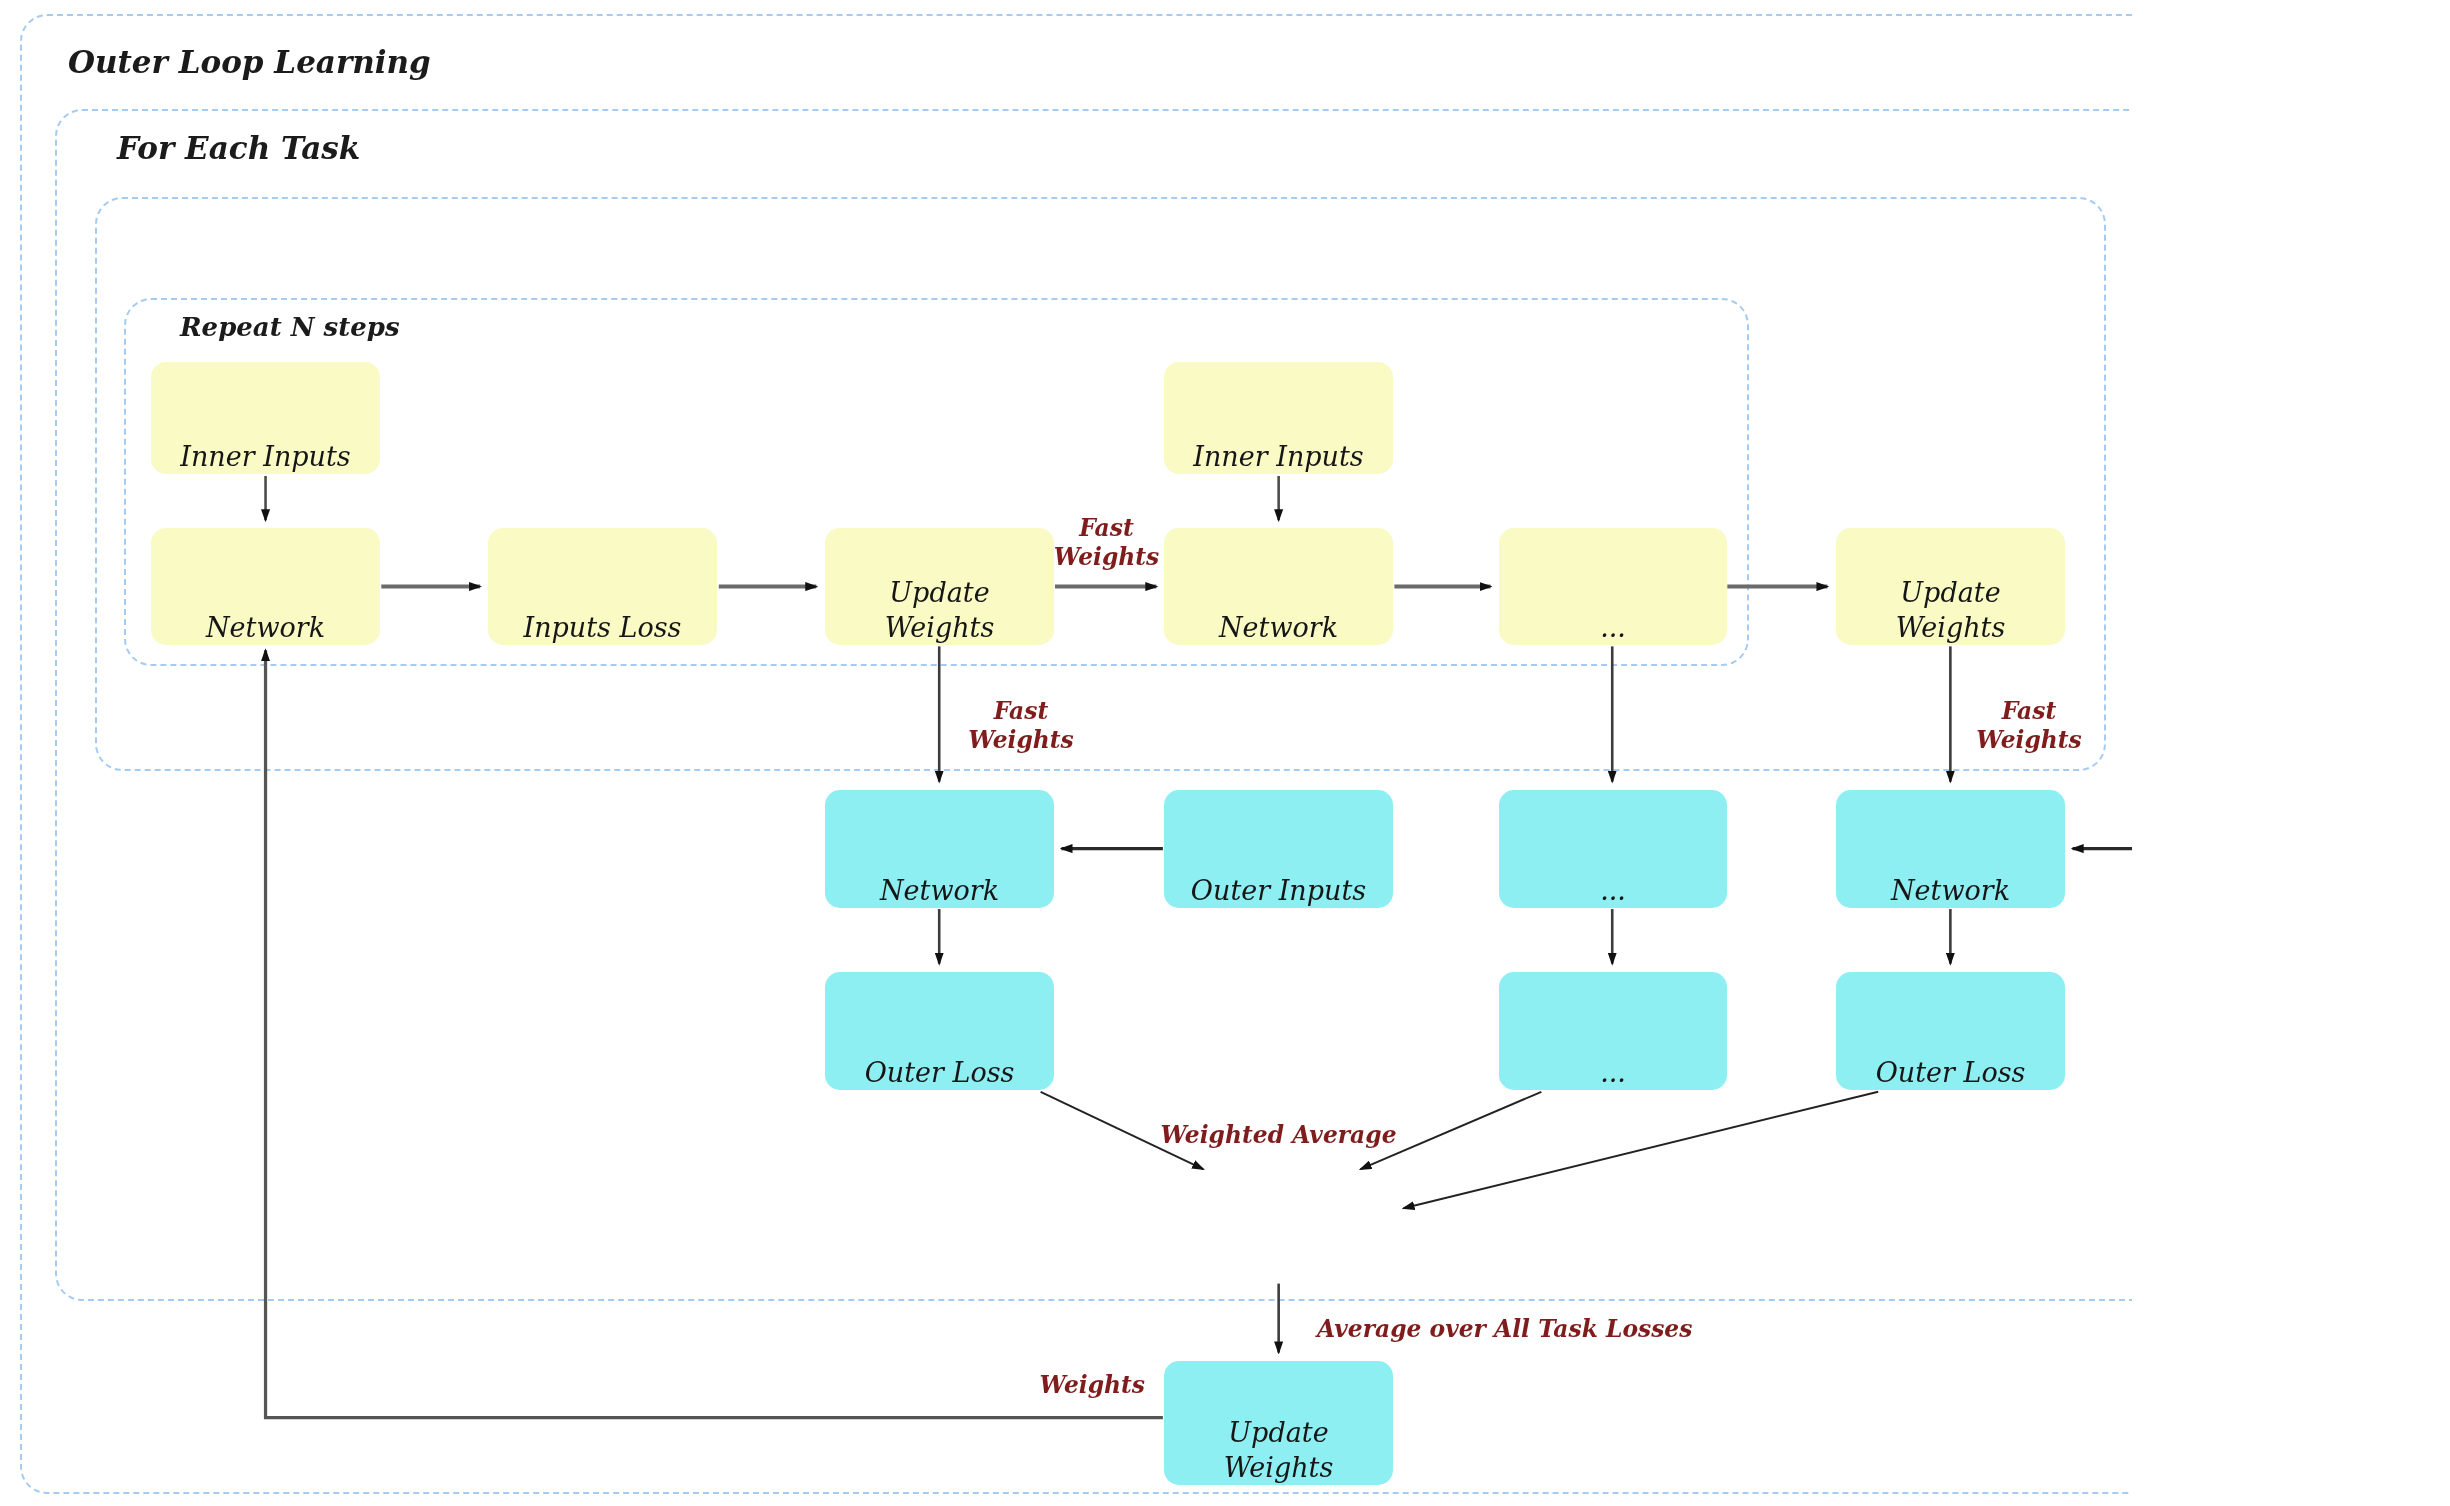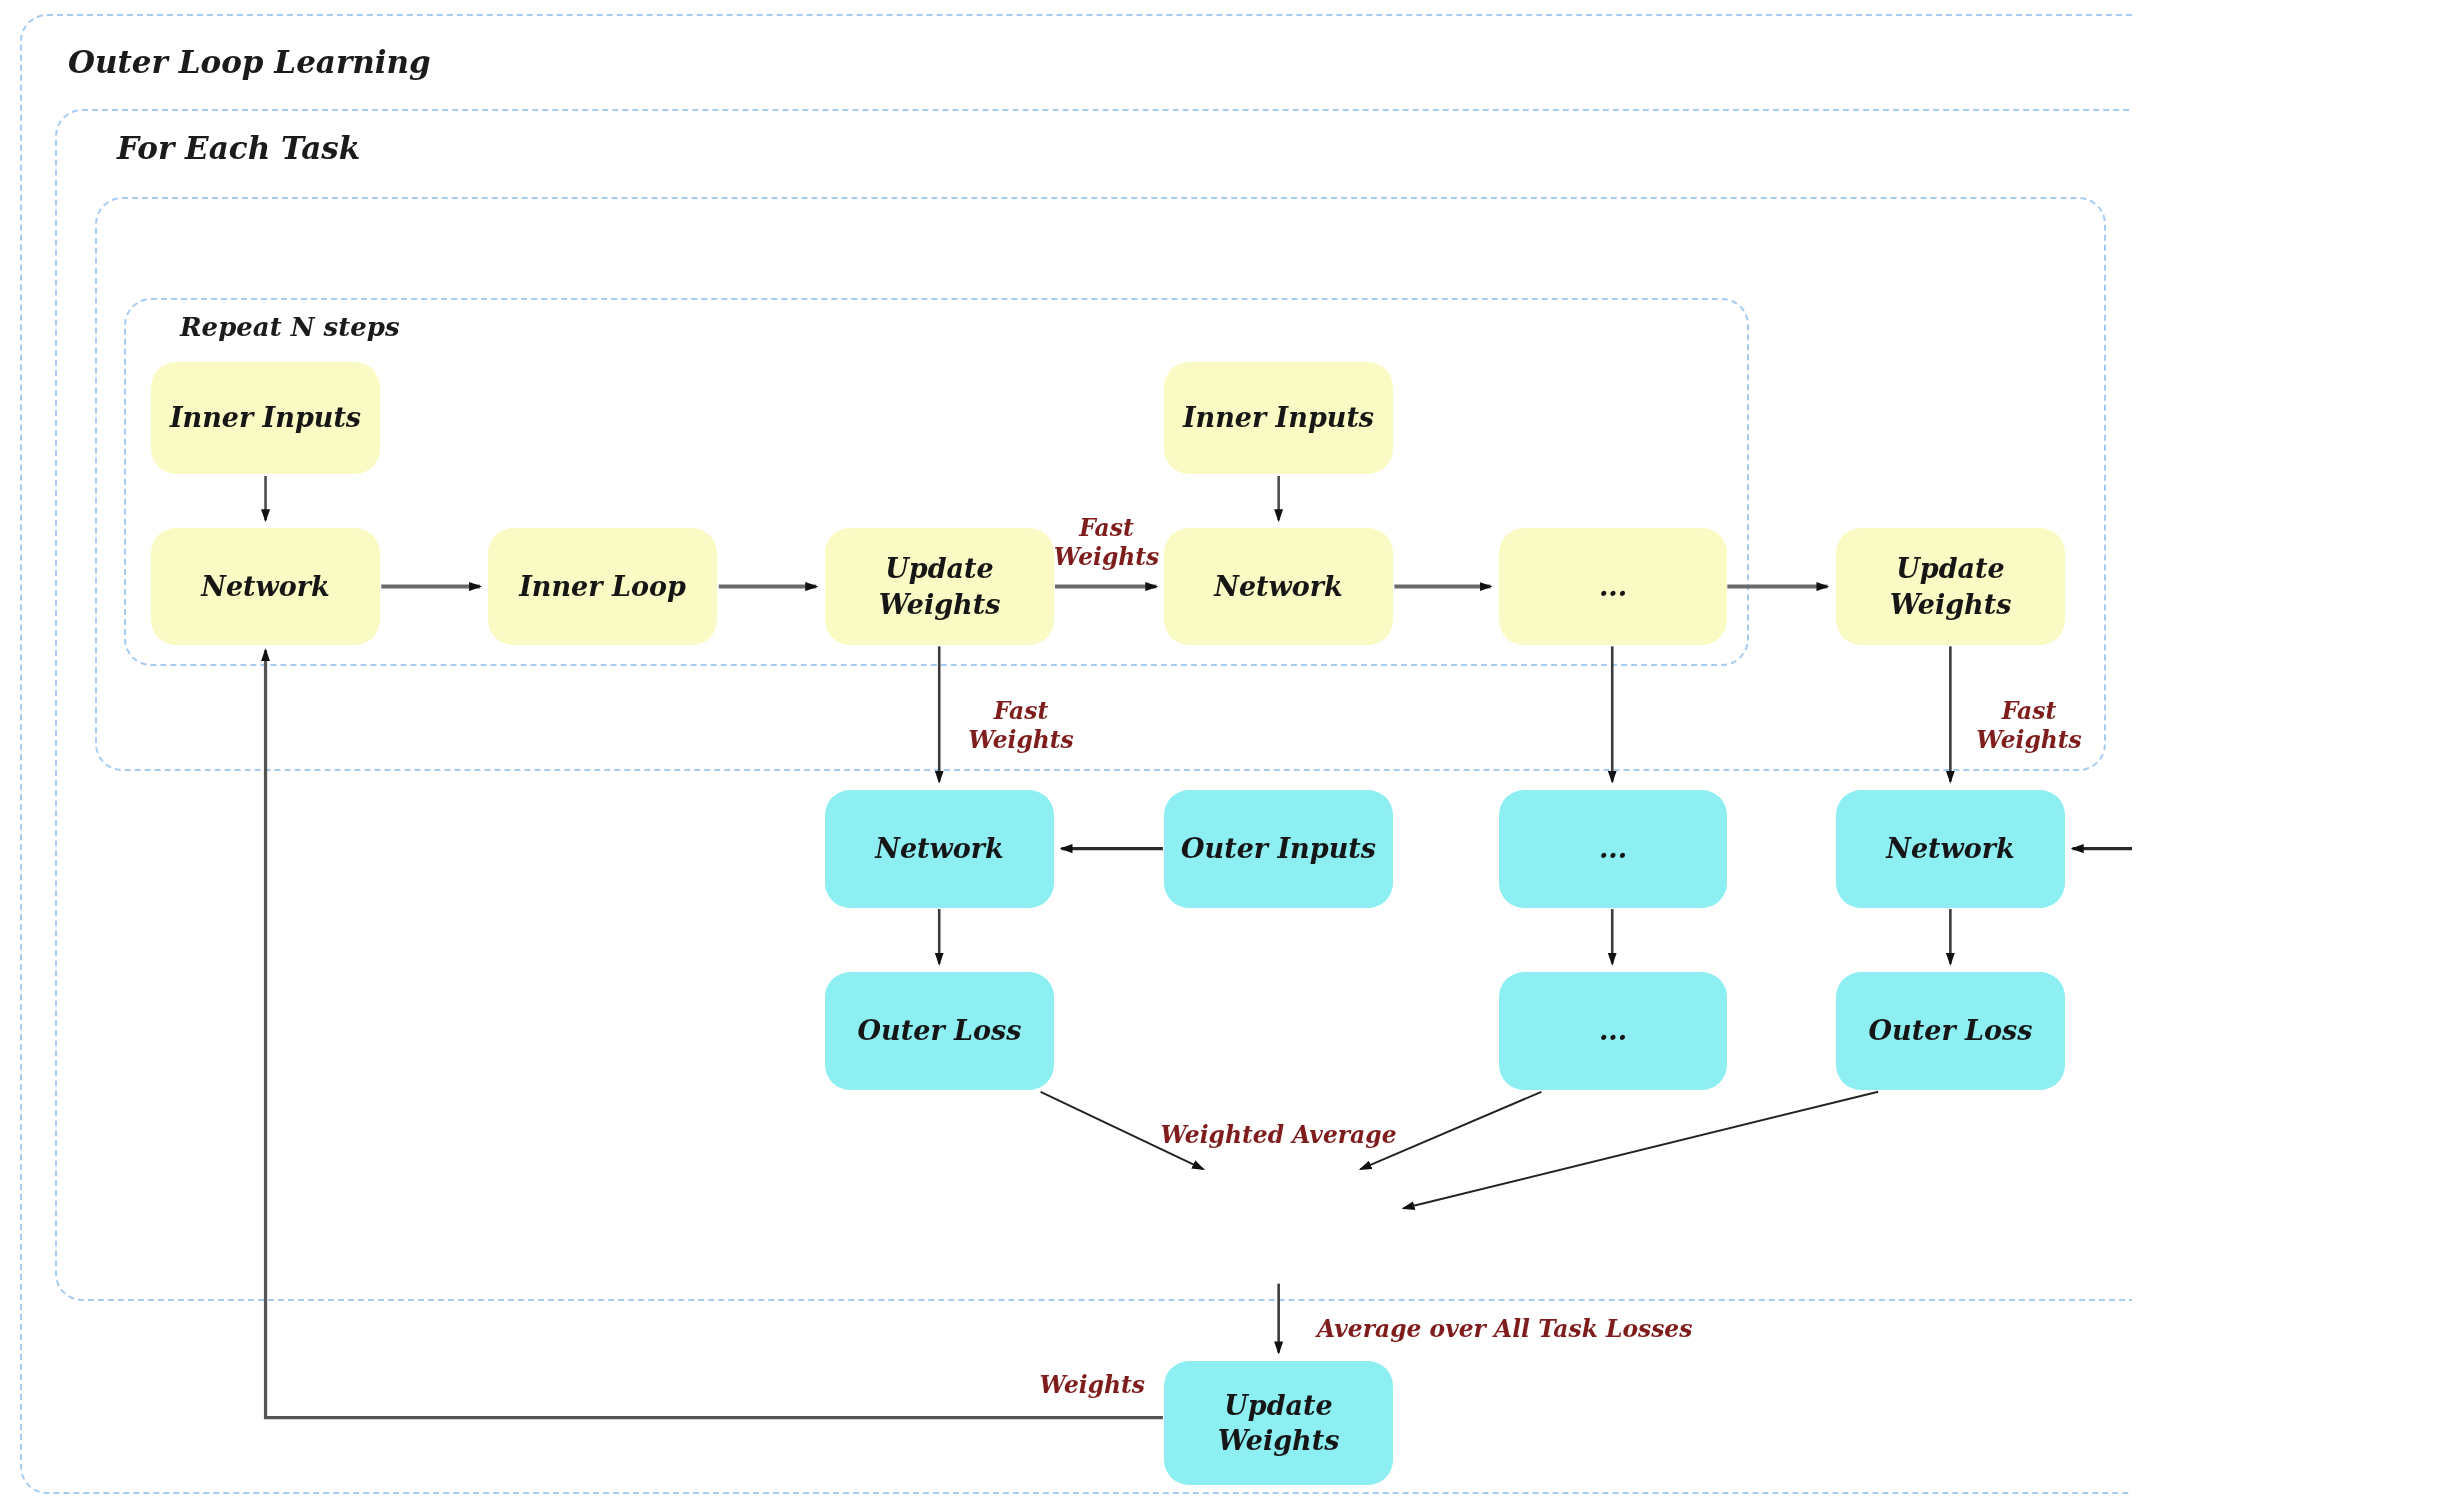--- a/index.html
+++ b/index.html
@@ -23,27 +23,27 @@
     font-weight: 600;
     color: #1b1b1b;
     white-space: pre-line;
     line-height: 1.25;
   }
   .lbl-xl { font-size: 31px; }
   .lbl-lg { font-size: 29px; }
   .lbl-md { font-size: 26px; }
   .node {
     position: absolute;
-    border-radius: 25px;
+    border-radius: 15px;
     display: flex;
-    align-items: center;
+    align-items: flex-end;
     justify-content: center;
     text-align: center;
     font-style: italic;
-    font-weight: 700;
+    font-weight: 400;
     font-size: 27px;
     line-height: 1.3;
     color: #161616;
     white-space: pre-line;
   }
   .node-inner { background: #fafac4; }
   .node-outer { background: #8deff2; }
   .edge-label {
     position: absolute;
     font-style: italic;
@@ -111,21 +111,21 @@
     <path d="M 1788 2180 L 408 2180 L 408 1000" fill="none" stroke="#555555" stroke-width="5" marker-end="url(#ah)"></path>
   </svg>
 
   <div class="node node-inner" style="left:151px; top:362px; width:229px; height:112px;">
     <span>Inner Inputs</span>
   </div>
   <div class="node node-inner" style="left:151px; top:528px; width:229px; height:117px;">
     <span>Network</span>
   </div>
   <div class="node node-inner" style="left:488px; top:528px; width:229px; height:117px;">
-    <span>Inner Loop</span>
+    <span>Inputs Loss</span>
   </div>
   <div class="node node-inner" style="left:825px; top:528px; width:229px; height:117px;">
     <span>Update
 Weights</span>
   </div>
   <div class="node node-inner" style="left:1164px; top:362px; width:229px; height:112px;">
     <span>Inner Inputs</span>
   </div>
   <div class="node node-inner" style="left:1164px; top:528px; width:229px; height:117px;">
     <span>Network</span>

